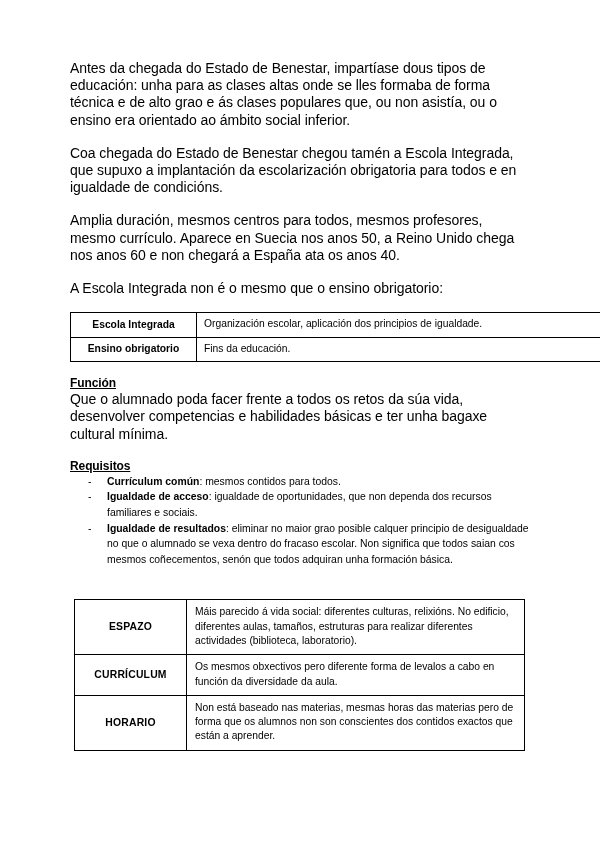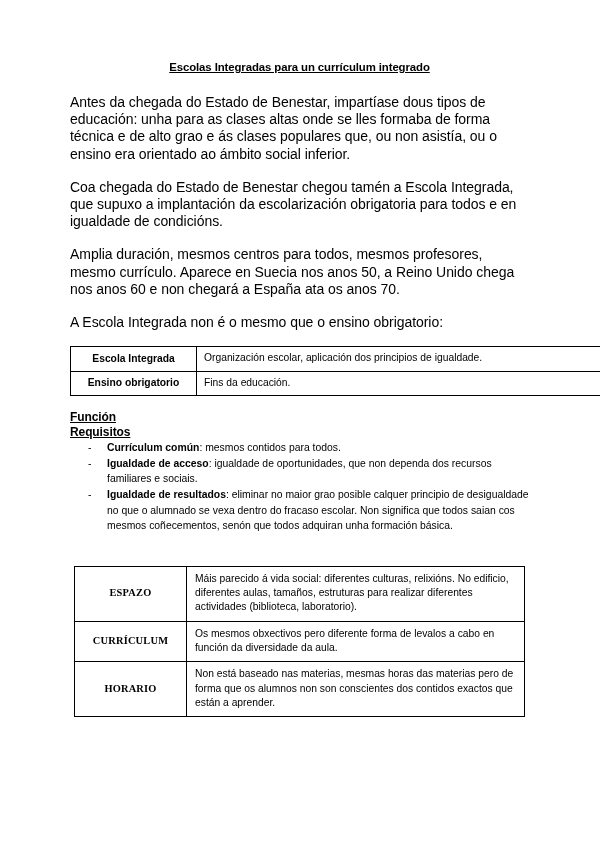--- a/index.html
+++ b/index.html
@@ -91,21 +91,21 @@
     padding-left: 4px;
   }
   table.table2 {
     width: 451px;
   }
   table.table2 td.label { width: 103px; }
   table.table2 td.body-cell {
     padding: 5px 6px 6px 8px;
     line-height: 14.3px;
   }
-  table.table2 td.label { font-size: 10.4px; letter-spacing: 0.2px; font-family: Liberation Serif, serif; }
+  table.table2 td.label { font-size: 10.4px; letter-spacing: 0.2px; }
 
   
   ul.dash-list {
     list-style: none;
     margin: 0 0 16px 0;
     padding: 0;
   }
   ul.dash-list > li {
     position: relative;
     padding-left: 37px;
@@ -124,46 +124,46 @@
     font-weight: bold;
   }
   .spacer-md { height: 16px; }
 </style>
 </head>
 <body>
 
 <div class="page">
   <div class="content">
 
-    <h1 class="doc-title">Escolas Integradas para un currículum integrado</h1>
 
     <p class="para">Antes da chegada do Estado de Benestar, impartíase dous tipos de educación: unha para as clases altas onde se lles formaba de forma técnica e de alto grao e ás clases populares que, ou non asistía, ou o ensino era orientado ao ámbito social inferior.</p>
 
     <p class="para">Coa chegada do Estado de Benestar chegou tamén a Escola Integrada, que supuxo a implantación da escolarización obrigatoria para todos e en igualdade de condicións.</p>
 
-    <p class="para">Amplia duración, mesmos centros para todos, mesmos profesores, mesmo currículo. Aparece en Suecia nos anos 50, a Reino Unido chega nos anos 60 e non chegará a España ata os anos 70.</p>
+    <p class="para">Amplia duración, mesmos centros para todos, mesmos profesores, mesmo currículo. Aparece en Suecia nos anos 50, a Reino Unido chega nos anos 60 e non chegará a España ata os anos 40.</p>
 
     <p class="para tight">A Escola Integrada non é o mesmo que o ensino obrigatorio:</p>
 
     <div class="table1-wrap">
       <table class="doc-table table1">
         <tbody>
           <tr>
             <td class="label">Escola Integrada</td>
             <td class="body-cell">Organización escolar, aplicación dos principios de igualdade.</td>
           </tr>
           <tr>
             <td class="label">Ensino obrigatorio</td>
             <td class="body-cell">Fins da educación.</td>
           </tr>
         </tbody>
       </table>
     </div>
 
     <h2 class="section-head">Función</h2>
+    <p class="para">Que o alumnado poda facer frente a todos os retos da súa vida, desenvolver competencias e habilidades básicas e ter unha bagaxe cultural mínima.</p>
 
 
     <h2 class="section-head">Requisitos</h2>
 
     <ul class="dash-list">
       <li>
         <span class="dash">-</span><span class="lead">Currículum común</span><span>: mesmos contidos para todos.</span>
       </li>
       <li>
         <span class="dash">-</span><span class="lead">Igualdade de acceso</span><span>: igualdade de oportunidades, que non dependa dos recursos familiares e sociais.</span>

